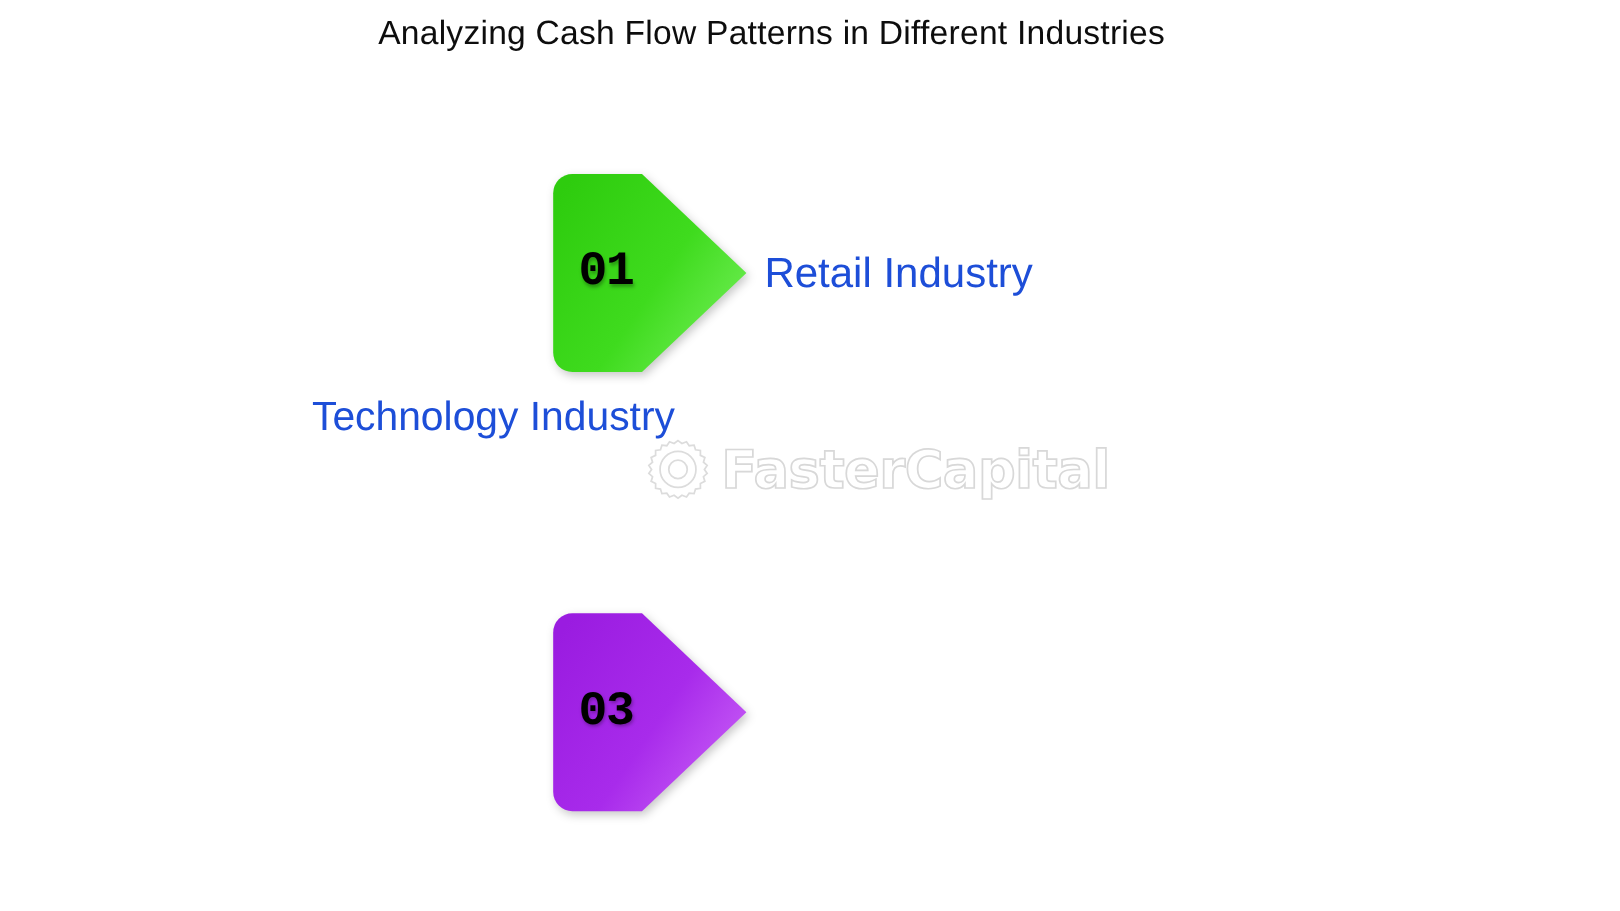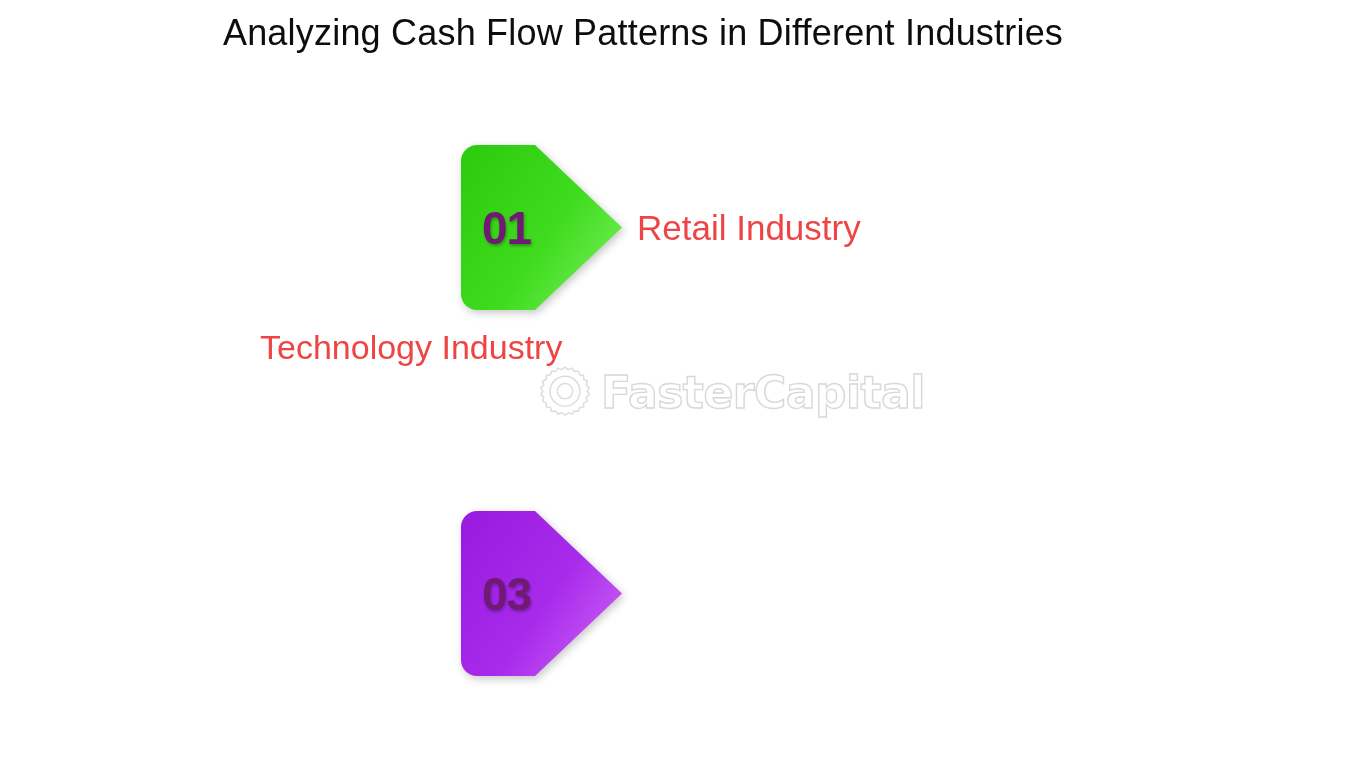--- a/index.html
+++ b/index.html
@@ -17,21 +17,21 @@
   }
 
   
   .slide-title {
     position: absolute;
     left: 0;
     top: 10px;
     width: 1286px;
     text-align: center;
     font-family: "Liberation Sans", sans-serif;
-    font-size: 36px;
+    font-size: 28px;
     font-weight: 400;
     letter-spacing: 0.2px;
     color: #0d0d0d;
     line-height: 1.28;
     white-space: nowrap;
   }
 
   
   .watermark {
     position: absolute;
@@ -82,34 +82,34 @@
     filter: drop-shadow(2px 3px 4px rgba(0,0,0,0.22));
   }
   .arrow svg { display: block; width: 100%; height: 100%; overflow: visible; }
 
   .arrow .num {
     position: absolute;
     top: 0; left: 0;
     width: 100%; height: 100%;
     display: flex;
     align-items: center;
-    color: #701a75;
-    font-family: Liberation Sans, sans-serif;
+    color: #000000;
+    font-family: Liberation Mono, monospace;
     font-weight: 700;
-    font-size: 46px;
+    font-size: 40px;
     letter-spacing: -1px;
     text-shadow: 1px 2px 3px rgba(0,0,0,0.30);
   }
   .num-right { justify-content: flex-start; padding-left: 21px; }
   .num-left  { justify-content: flex-end;  padding-right: 23px; }
 
   .label {
     font-family: "Liberation Sans", sans-serif;
     font-weight: 400;
-    color: #ef4444;
+    color: #1d4ed8;
     white-space: nowrap;
   }
   .label-retail       { font-size: 35px; margin-left: 15px; }
   .label-technology   { font-size: 34px; margin-right: 22px; }
   .label-construction { font-size: 29px; margin-left: 14px; }
 </style>
 </head>
 <body>
 
 <div class="slide-title">Analyzing Cash Flow Patterns in Different Industries</div>

